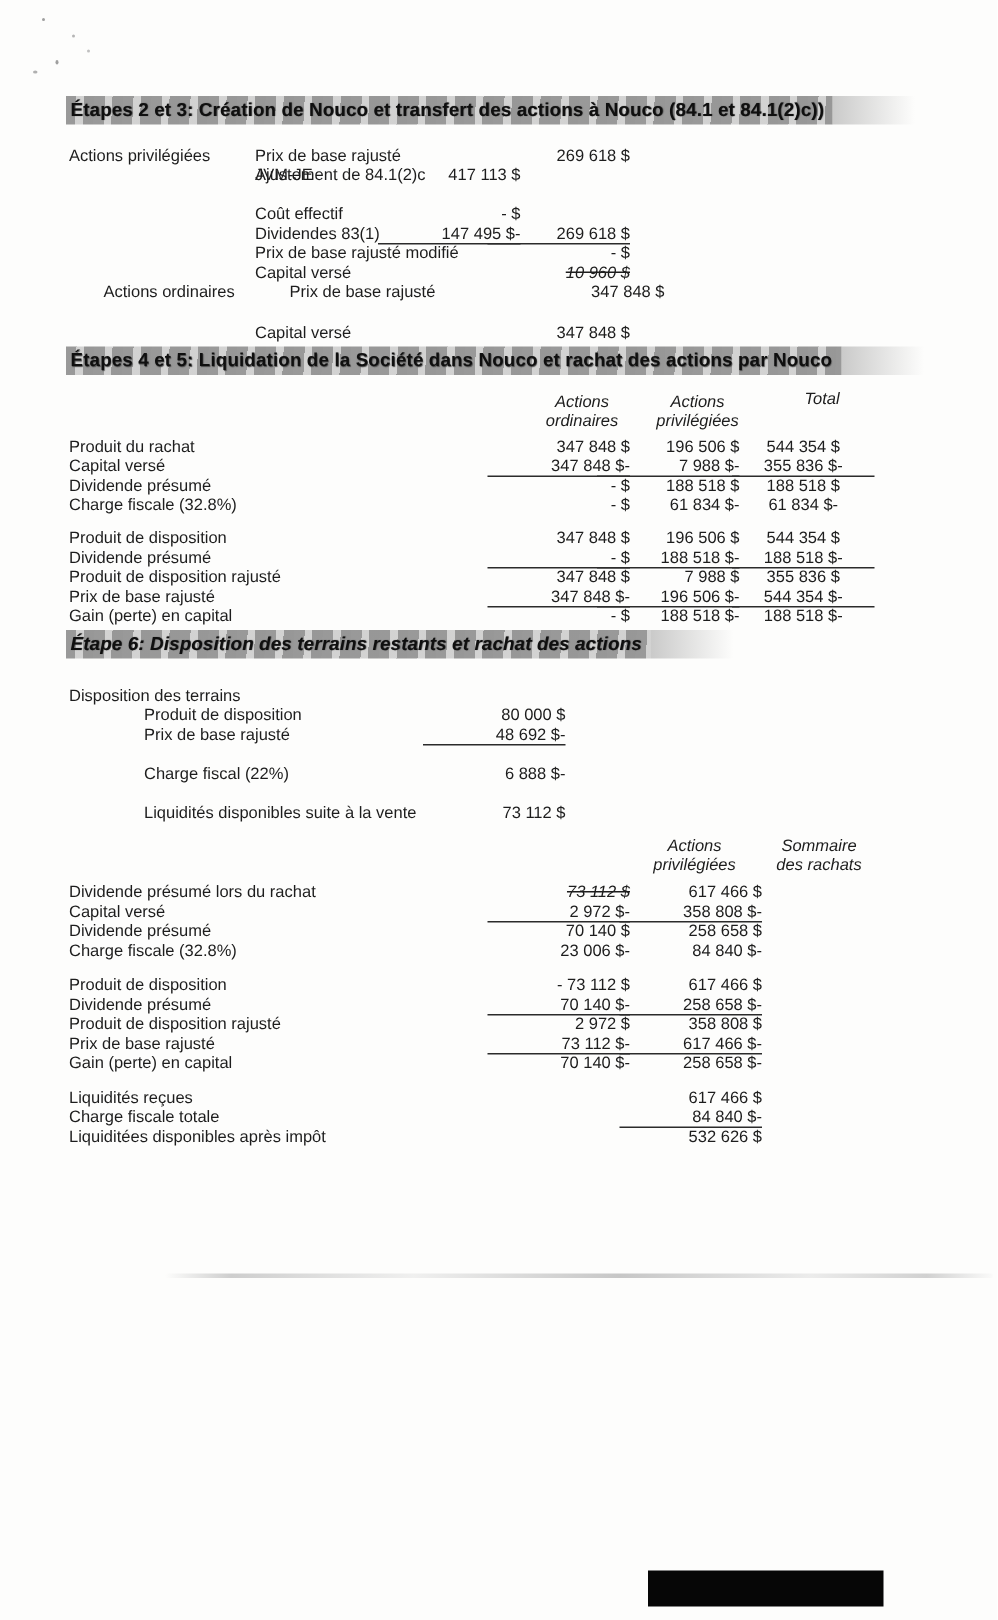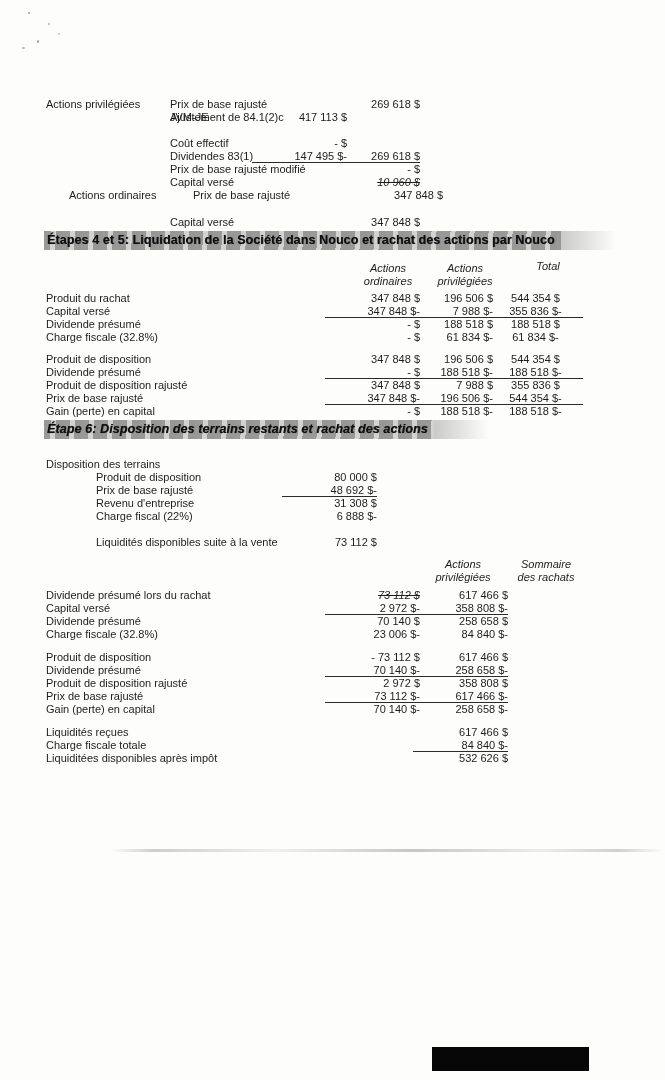--- a/index.html
+++ b/index.html
@@ -31,20 +31,21 @@
 <body>
 
 <div class="page">
 
   <div class="speck" style="left:28px;top:12px;width:2px;height:2px;"></div>
   <div class="speck" style="left:48px;top:23px;width:2px;height:2px;background:#b5b5b5;"></div>
   <div class="speck" style="left:37px;top:40px;width:2px;height:3px;"></div>
   <div class="speck" style="left:58px;top:33px;width:2px;height:2px;background:#c0c0c0;"></div>
   <div class="speck" style="left:22px;top:47px;width:3px;height:2px;background:#b0b0b0;"></div>
 
+  <div class="hd" style="top:64px;">Étapes 2 et 3: Création de Nouco et transfert des actions à Nouco (84.1 et 84.1(2)c))</div>
 
   <div class="row" style="top:98px;">
     <span class="lab">Actions privilégiées</span>
     <span class="lab2">Prix de base rajusté</span>
     <span class="cell r420">269 618 $</span>
   </div>
   <div class="row" style="top:111px;">
     <span class="lab2">Ajustement de 84.1(2)c</span>
   </div>
   <div class="row" style="top:111px;">
@@ -149,24 +150,20 @@
     <span class="lab">Disposition des terrains</span>
   </div>
   <div class="row" style="top:471px;">
     <span class="lab3">Produit de disposition</span>
     <span class="cell r377">80 000 $</span>
   </div>
   <div class="row" style="top:484px;">
     <span class="lab3">Prix de base rajusté</span>
     <span class="cell r377 ul">48 692 $-</span>
   </div>
-  <div class="row" style="top:497px;">
-    <span class="lab3">Revenu d'entreprise</span>
-    <span class="cell r377">31 308 $</span>
-  </div>
   <div class="row" style="top:510px;">
     <span class="lab3">Charge fiscal (22%)</span>
     <span class="cell r377">6 888 $-</span>
   </div>
   <div class="row" style="top:536px;">
     <span class="lab3">Liquidités disponibles suite à la vente</span>
     <span class="cell r377">73 112 $</span>
   </div>
 
   <span class="colhead" style="left:418px;top:558px;">Actions</span>

